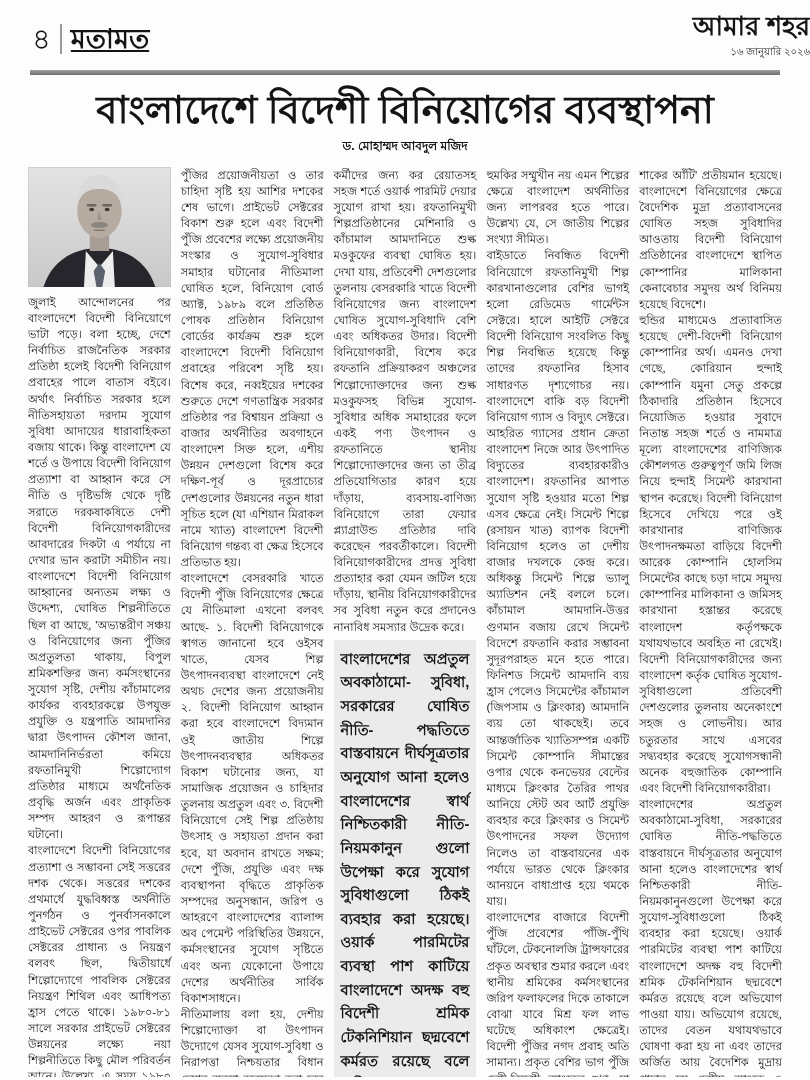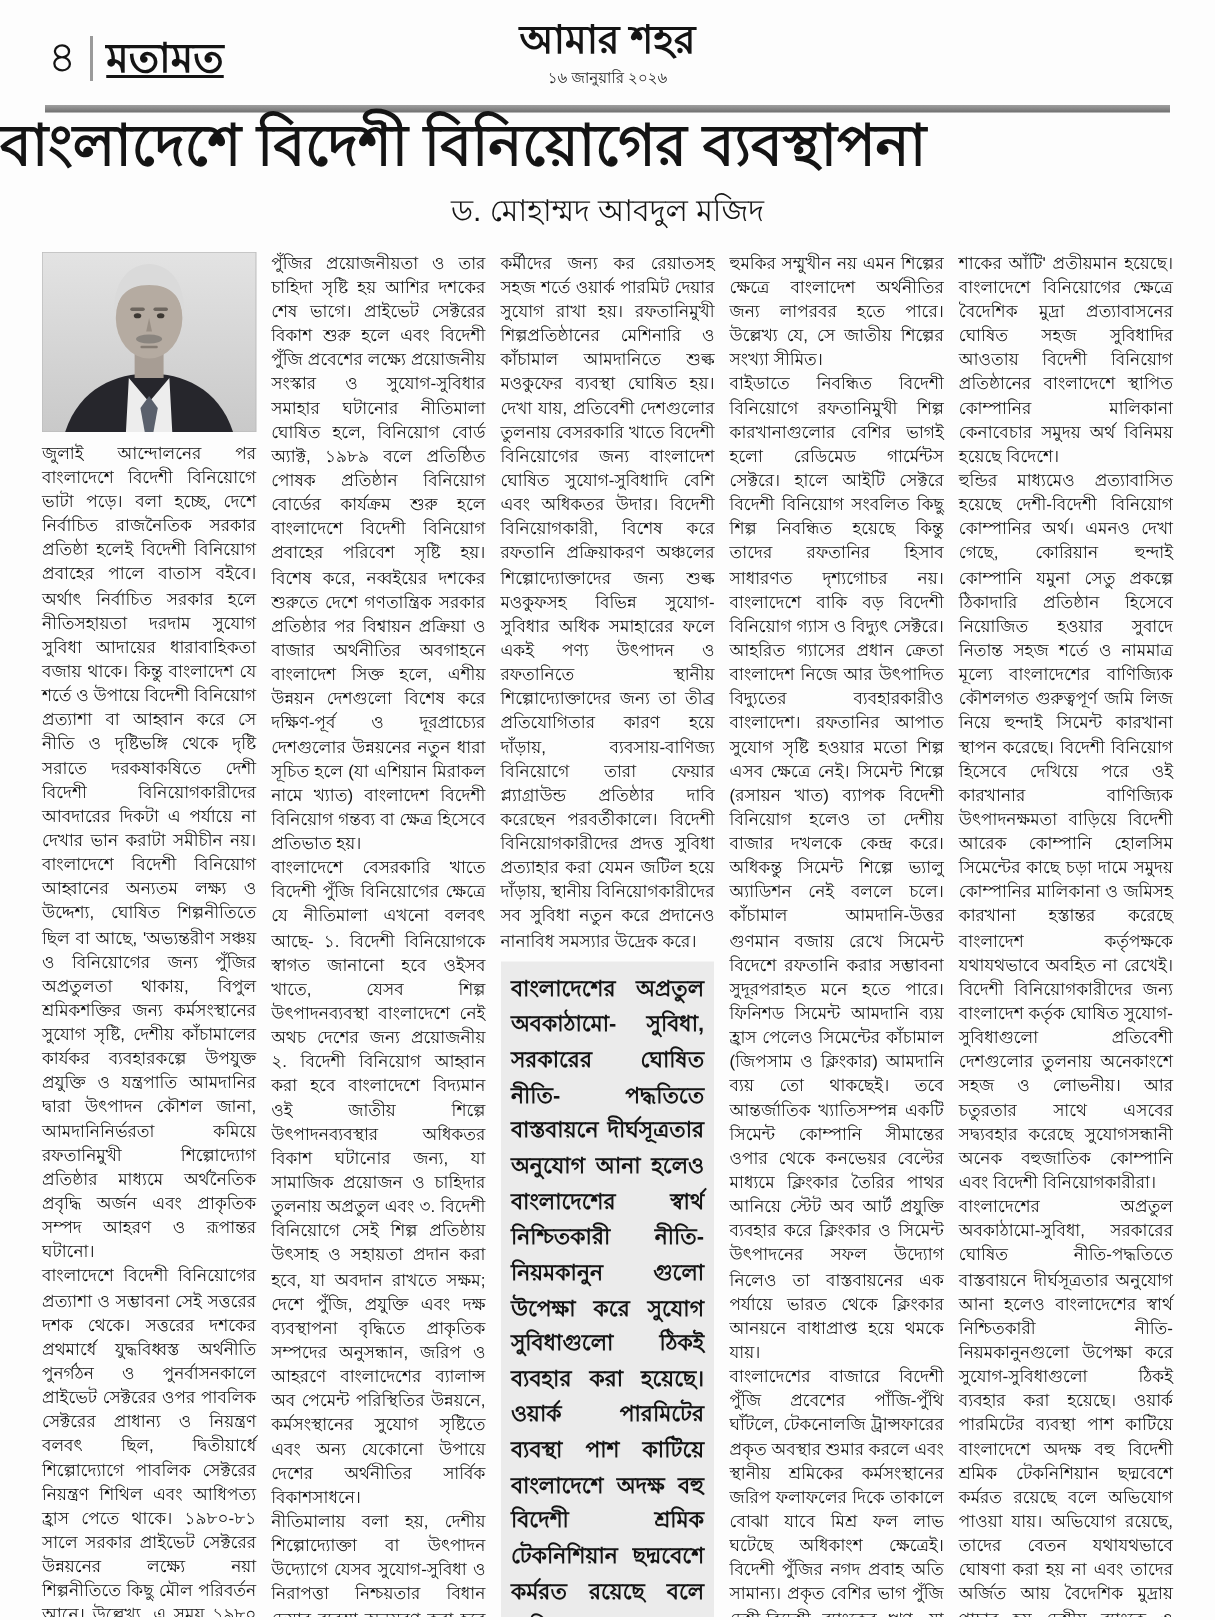--- a/index.html
+++ b/index.html
@@ -15,34 +15,34 @@
   }
   
   .header { position: relative; height: 64px; }
   .header-left {
     position: absolute; left: 32px; top: 24px;
     display: flex; align-items: center; gap: 9px;
   }
   .page-number { font-size: 29px; line-height: 1; }
   .header-vbar { width: 2px; height: 30px; background: #9a9a9a; }
   .section-title { font-size: 27px; font-weight: bold; line-height: 1; text-decoration: underline; }
-  .masthead { text-align: center; padding-top: 12px; }
+  .masthead { text-align: right; padding-top: 12px; }
   .masthead-title { font-size: 26px; font-weight: bold; line-height: 1.1; }
   .masthead-date { font-size: 10px; margin-top: 3px; color: #222; }
   .header-rule {
     height: 5px; margin: 6px 30px 0 30px;
     background: linear-gradient(#a0a0a0, #6f6f6f);
   }
   
   .headline {
-    text-align: left; font-size: 38px; font-weight: bold;
-    line-height: 1.15; margin-top: 2px; letter-spacing: 0;
+    text-align: center; font-size: 38px; font-weight: bold;
+    line-height: 1.15; margin-top: 14px; letter-spacing: 0;
   }
   .byline {
-    text-align: center; font-size: 20px; font-weight: normal;
+    text-align: center; font-size: 12px; font-weight: bold;
     margin-top: 4px; margin-bottom: 8px;
   }
   
   .article-body {
     display: flex; gap: 10px;
     padding: 2px 28px 0 28px;
     height: 912px; overflow: hidden;
   }
   .col {
     flex: 1 1 0; min-width: 0;

